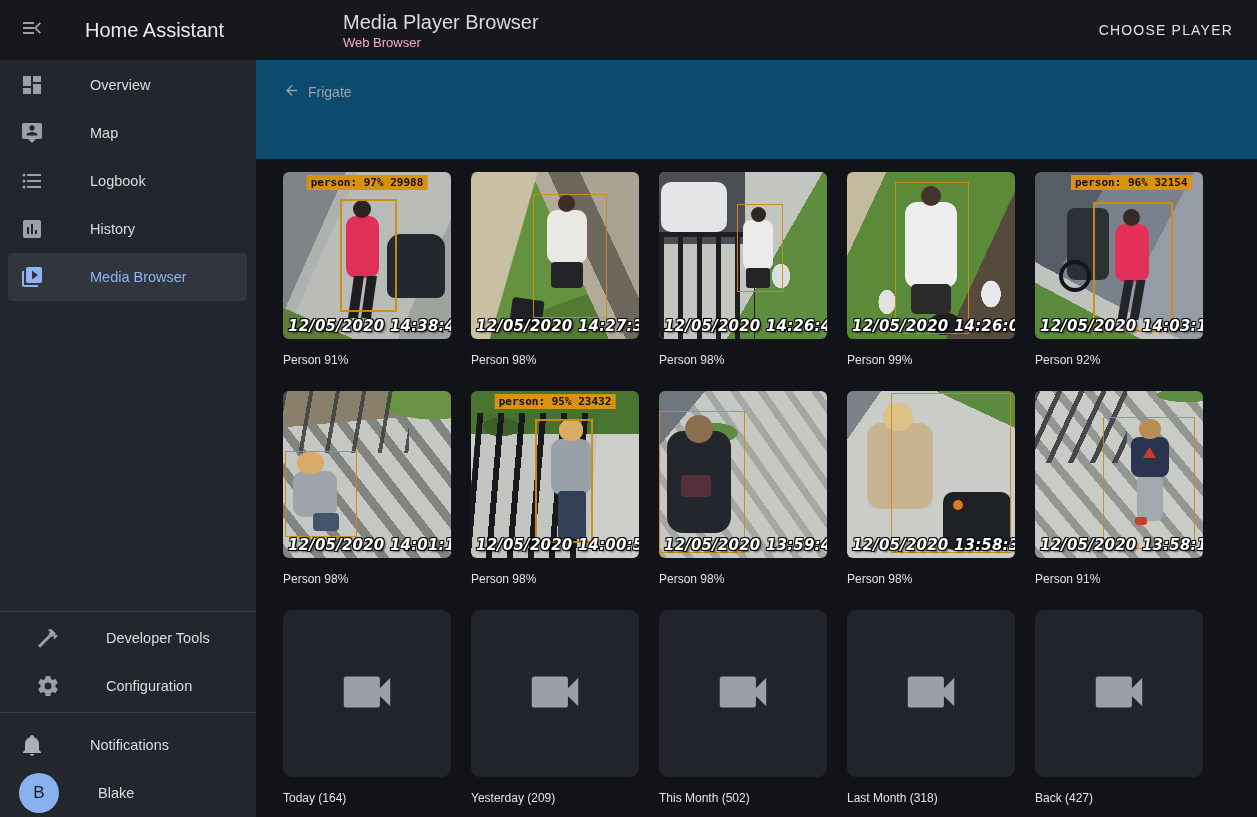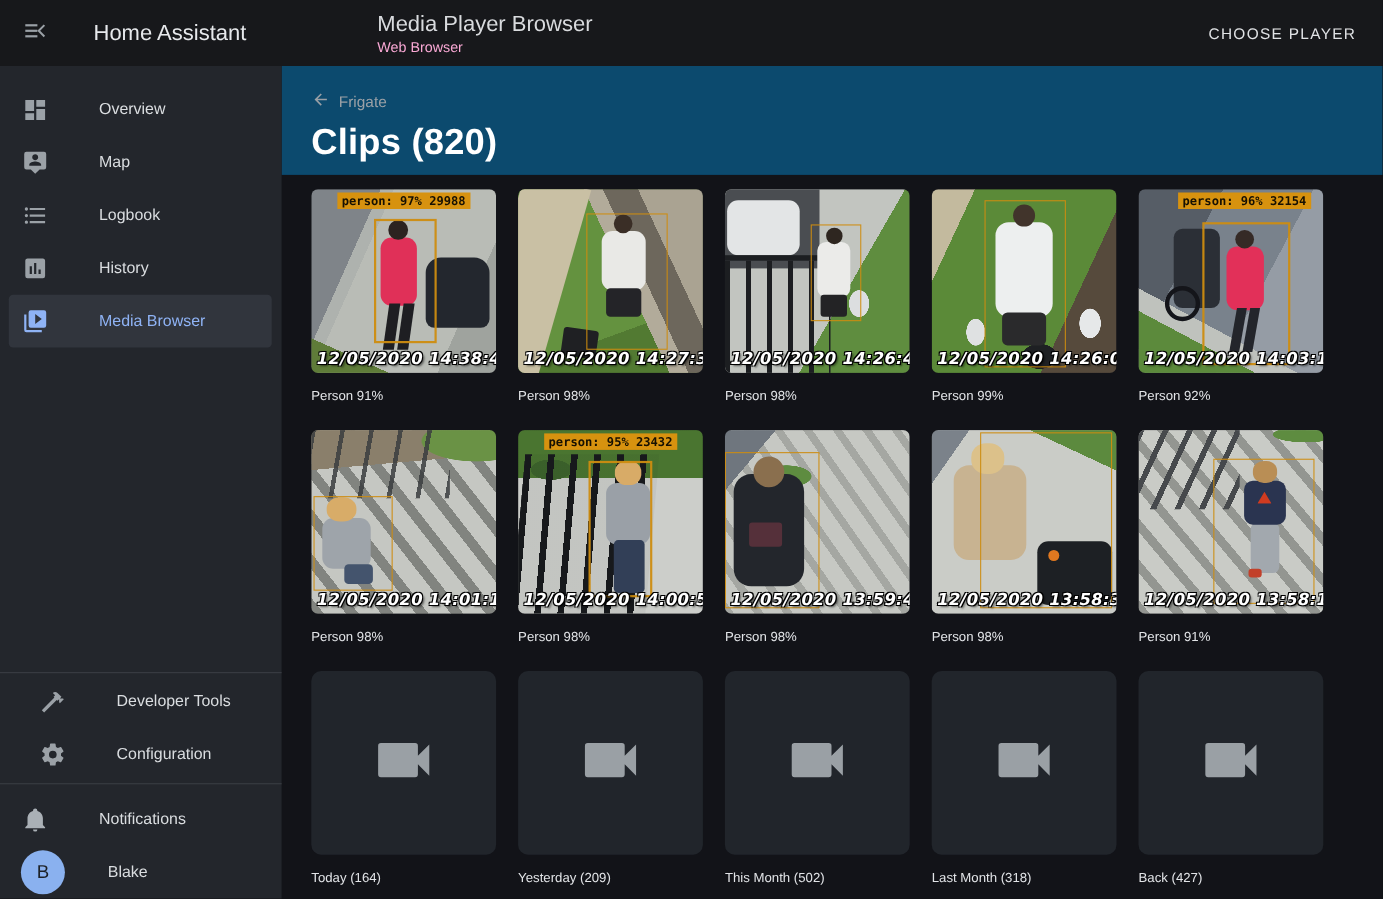--- a/index.html
+++ b/index.html
@@ -17,21 +17,21 @@
   .header-titles { position:absolute; left:343px; top:50%; transform:translateY(-50%); }
   .header-title { font-size:20px; color:#d9dbde; font-weight:400; line-height:24px; }
   .header-subtitle { font-size:13px; color:#f9a8d4; margin-top:1px; }
   .choose-player { position:absolute; right:16px; top:50%; transform:translateY(-50%);
     font-size:14px; font-weight:500; letter-spacing:1.2px; color:#e0e2e5;
     padding:8px 8px; cursor:pointer;margin-left:33px; }
 
   
   .sidebar { position:absolute; top:60px; left:0; bottom:0; width:256px;
     background:#23262c; display:flex; flex-direction:column; z-index:5; }
-  .nav-top { padding-top:16px; }
+  .nav-top { padding-top:1px; }
   .nav-item { display:flex; align-items:center; height:48px; margin:0 9px 0 8px;
     border-radius:4px; cursor:pointer; color:#dadde0; }
   .nav-item .ico { width:24px; height:24px; margin-left:12px; flex:none; }
   .nav-item .ico svg { width:24px; height:24px; fill:#9ba1a7; }
   .nav-item .lbl { margin-left:46px; font-size:14.5px; font-weight:500; }
   .nav-item.selected { background:#31353d; color:#8fb3f5; }
   .nav-item.selected .ico svg { fill:#8fb3f5; }
   .flex-spacer { flex:1; }
   .side-divider { border:none; border-top:1px solid #3a3e44; margin:0; }
   .nav-bottom { padding:2px 16px; }
@@ -338,21 +338,20 @@
 
   <section class="content-header">
     <div class="breadcrumb">
       <span>
         <svg viewBox="0 0 24 24">
             <path d="M20,11V13H8L13.5,18.5L12.08,19.92L4.16,12L12.08,4.08L13.5,5.5L8,11H20Z"></path>
           </svg>
       </span>
       <span>Frigate</span>
     </div>
-    <h1 class="page-title">Clips (820)</h1>
   </section>
 
   <section class="grid-area">
     <div class="clip-grid" id="clip-grid">
   <div class="cell">
     <div class="thumb scene-1">
       <div class="f4"></div>
       <div class="f3"></div>
       <div class="f2"></div>
       <div class="f1"></div>

